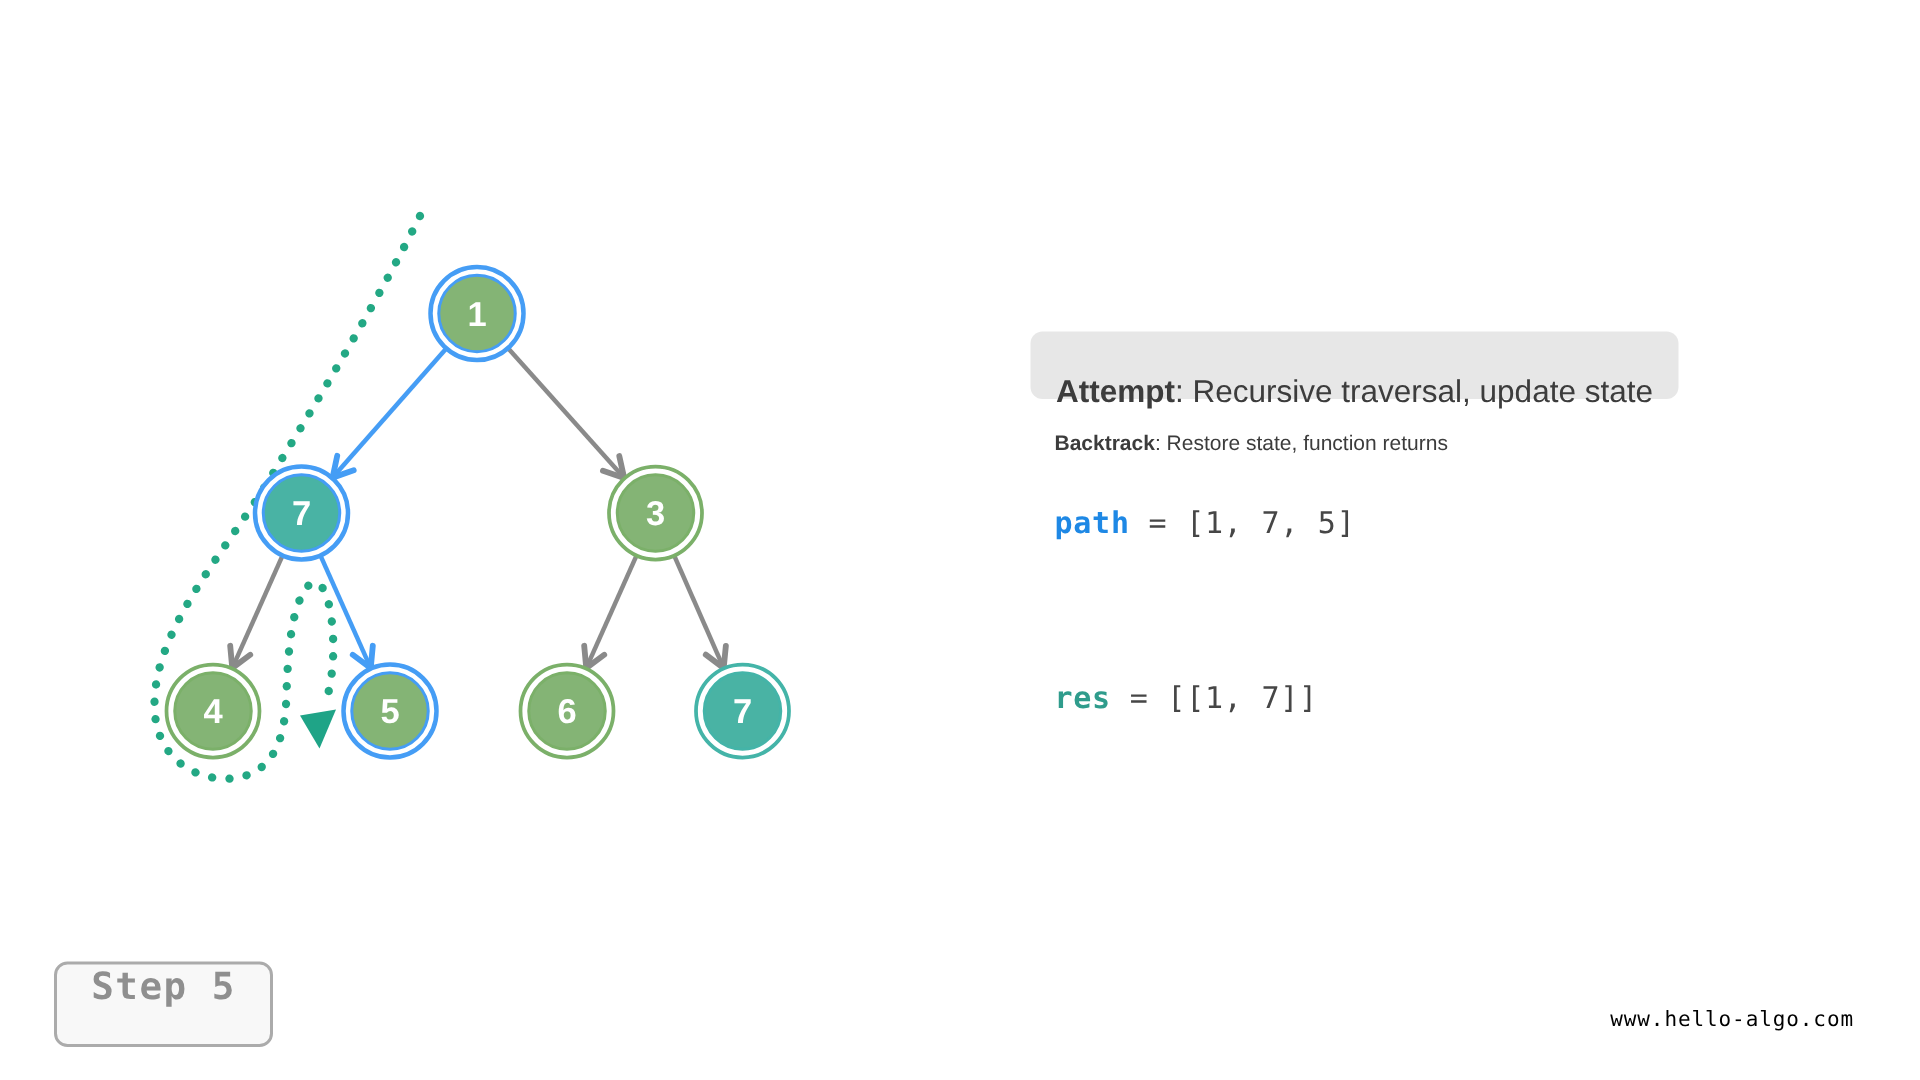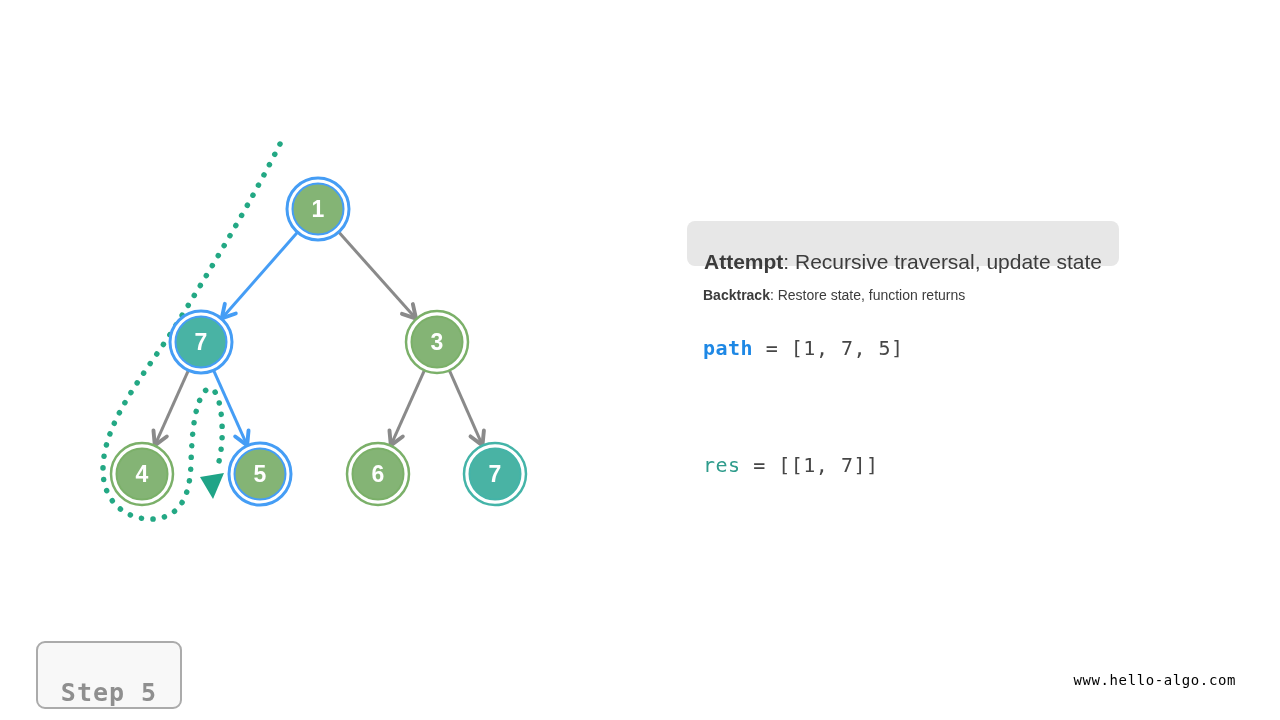--- a/index.html
+++ b/index.html
@@ -31,28 +31,28 @@
   .attempt-box .panel-text { font-size: 21px; color: #3c3c3c; white-space: nowrap; margin-top: 36px; }
   .bold { font-weight: 700; }
 
   .code-line {
     position: absolute; left: 703px;
     font-family: "DejaVu Sans Mono", "Liberation Mono", monospace;
     font-size: 20px; letter-spacing: 0.5px; color: #464646;
     white-space: pre; line-height: 28px;
   }
   .code-var-blue { color: #1e88e5; font-weight: 700; }
-  .code-var-teal { color: #2f9c8c; font-weight: 400; }
+  .code-var-teal { color: #2f9c8c; font-weight: 700; }
 
   .step-badge {
     position: absolute; left: 36px; top: 641px;
-    width: 146px; height: 68px; box-sizing: border-box;
+    width: 146px; height: 57px; box-sizing: border-box;
     border: 2px solid #ababab; border-radius: 9px;
     background: #f8f8f8;
-    display: flex; align-items: flex-end; justify-content: center;
+    display: flex; align-items: flex-start; justify-content: center;
     font-family: "DejaVu Sans Mono", "Liberation Mono", monospace;
     font-size: 25px; font-weight: 700; letter-spacing: 1px;
     color: #8f8f8f;
   }
 
   .watermark {
     position: absolute; right: 44px; top: 672px;
     font-family: "DejaVu Sans Mono", "Liberation Mono", monospace;
     font-size: 14px; letter-spacing: 0.6px;
     color: #000000;

